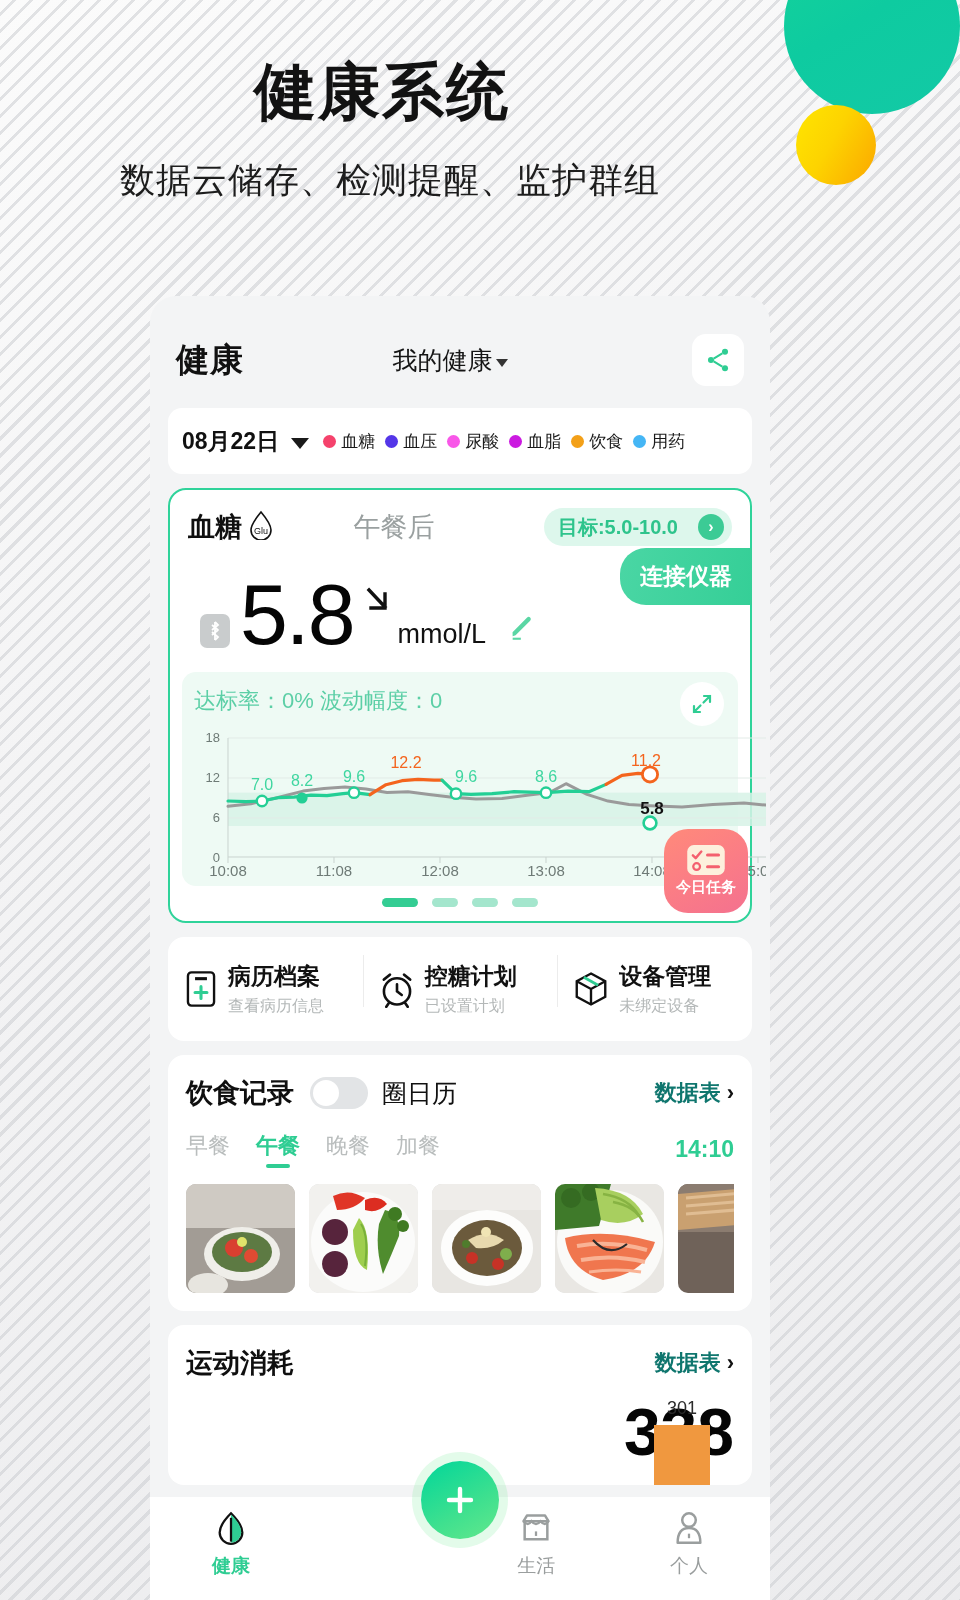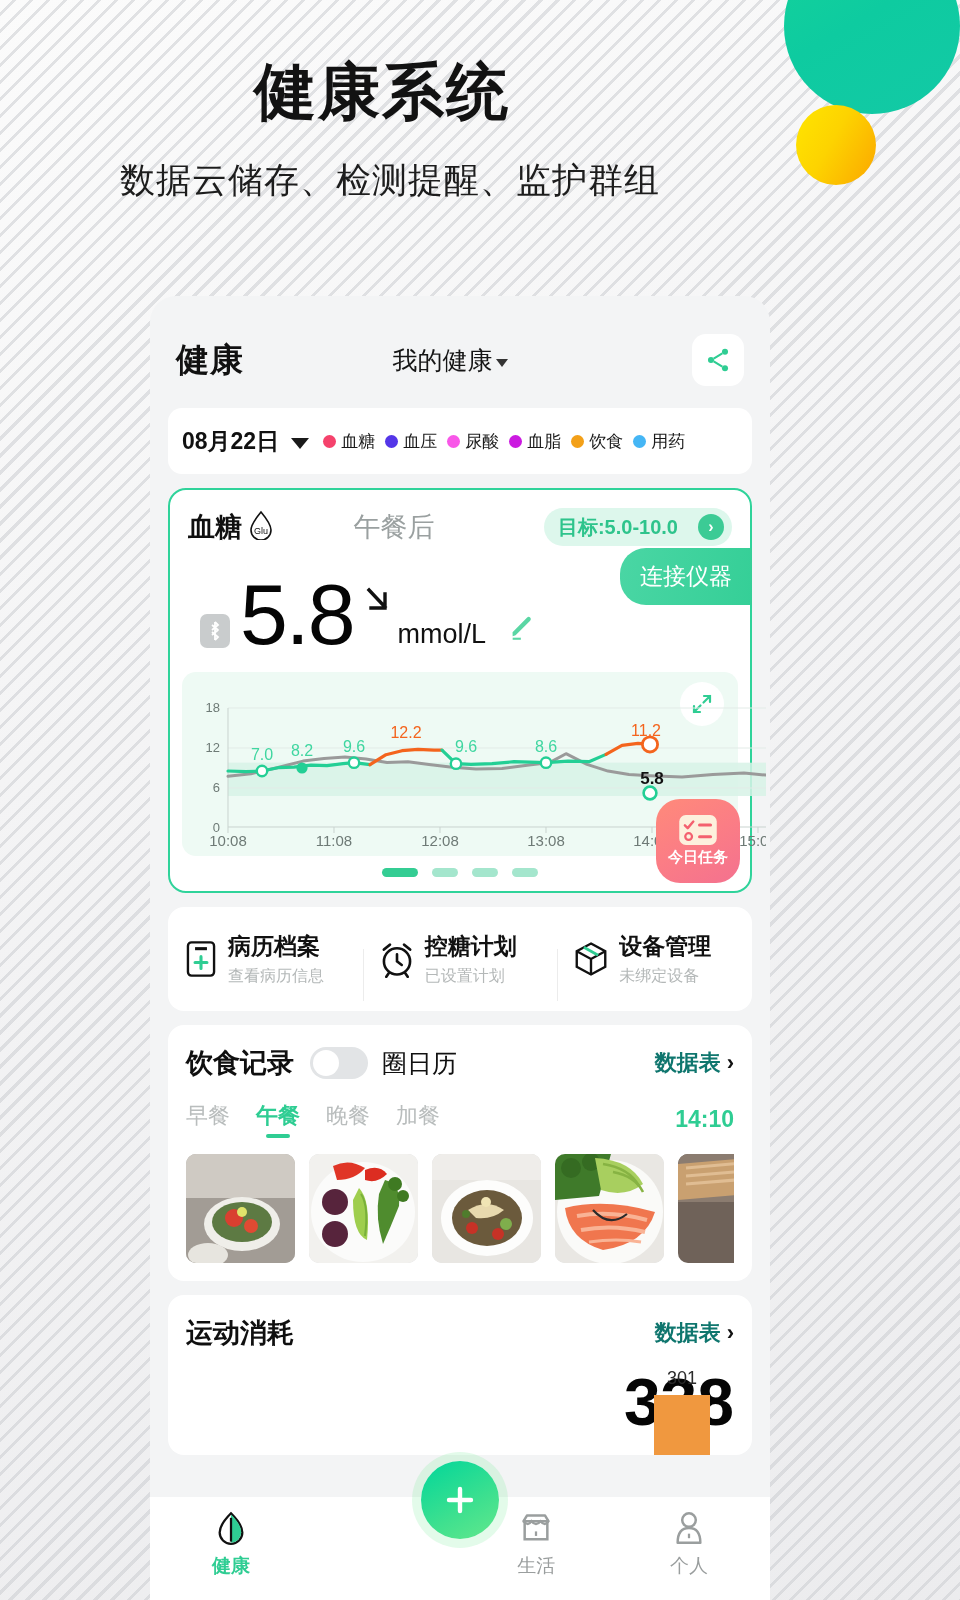--- a/index.html
+++ b/index.html
@@ -151,21 +151,21 @@
   #reading-value {
     font-size: 86px; font-weight: 400; color: #050505;
     line-height: 0.95; margin-left: 10px; letter-spacing: -2px;
   }
   #trend-arrow { margin: 0 0 34px 6px; }
   #reading-unit { font-size: 27px; color: #111; margin: 0 0 6px 4px; }
   #edit-pencil { margin: 0 0 10px 22px; }
   #connect-btn {
     position: absolute; right: -2px; top: 2px;
     background: linear-gradient(100deg,#4ad6a4,#35cf97);
-    color: #fff; font-size: 23px; font-weight: 400;
+    color: #fff; font-size: 23px; font-weight: 700;
     padding: 13px 20px;
     border-radius: 26px 0 0 26px;
   }
 
   
   #chart-panel {
     margin: 16px 12px 0 12px;
     background: #eefaf4;
     border-radius: 14px;
     padding: 14px 12px 10px 12px;
@@ -182,34 +182,34 @@
   #chart-svg { display: block; }
 
   #pager-dots {
     display: flex; justify-content: center; gap: 14px;
     padding: 12px 0 14px 0;
   }
   .pager-dot { width: 26px; height: 9px; border-radius: 5px; background: #a4e6cd; }
   .pager-dot.active { width: 36px; background: #34cd93; }
 
   #today-task {
-    position: absolute; right: 10px; bottom: 8px;
+    position: absolute; right: 2px; bottom: 8px;
     width: 84px; height: 84px; border-radius: 24px;
     background: linear-gradient(150deg,#ff8a7a 0%,#fb7d85 50%,#f4718f 100%);
     display: flex; flex-direction: column; align-items: center; justify-content: center;
     gap: 3px;
   }
   #today-task-label { color: #fff; font-size: 15px; font-weight: 700; }
 
   
   #quick-actions {
     margin: 14px 18px 0 18px;
     background: #fff; border-radius: 16px;
     height: 104px;
-    display: flex; align-items: center;
+    display: flex; 
   }
   .qa-item {
     flex: 1; display: flex; align-items: center; gap: 10px;
     padding-left: 16px; position: relative;
   }
   .qa-item + .qa-item::before {
     content: ""; position: absolute; left: 0; top: 18px;
     width: 1px; height: 52px; background: #ececec;
   }
   .qa-texts { display: flex; flex-direction: column; gap: 4px; }
@@ -384,20 +384,23 @@
       <span id="edit-pencil">
         <svg width="28" height="28" viewBox="0 0 24 24">
           <path d="M4 19 L6.5 18.2 L19 5.7 a1.8 1.8 0 0 0 -2.6 -2.6 L3.9 15.6 Z" fill="#5ad6a4"></path>
           <path d="M4 21.2 L11 21.2" stroke="#5ad6a4" stroke-width="1.8"></path>
         </svg>
       </span>
       <div id="connect-btn">连接仪器</div>
     </div>
 
     <div id="chart-panel">
+      <div id="chart-stats-row">
+        <span id="chart-stats">达标率：0% 波动幅度：0</span>
+      </div>
       <div id="expand-btn">
         <svg width="24" height="24" viewBox="0 0 24 24">
           <path d="M14 4 L20 4 L20 10 M20 4 L13.5 10.5" stroke="#2fcd93" stroke-width="2.2" fill="none" stroke-linecap="round"></path>
           <path d="M10 20 L4 20 L4 14 M4 20 L10.5 13.5" stroke="#2fcd93" stroke-width="2.2" fill="none" stroke-linecap="round"></path>
         </svg>
       </div>
 
       <div id="chart-wrap">
         <svg id="chart-svg" width="572" height="150" viewBox="0 0 572 150">
 

